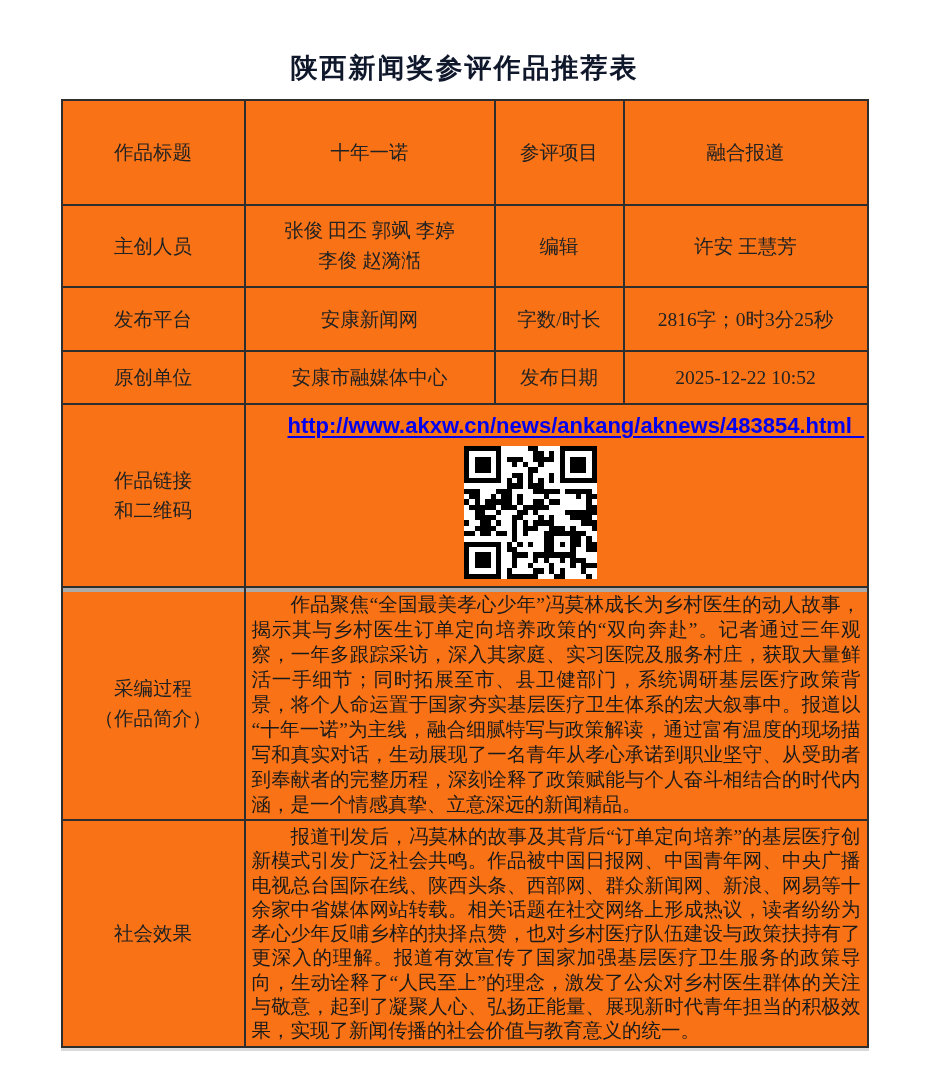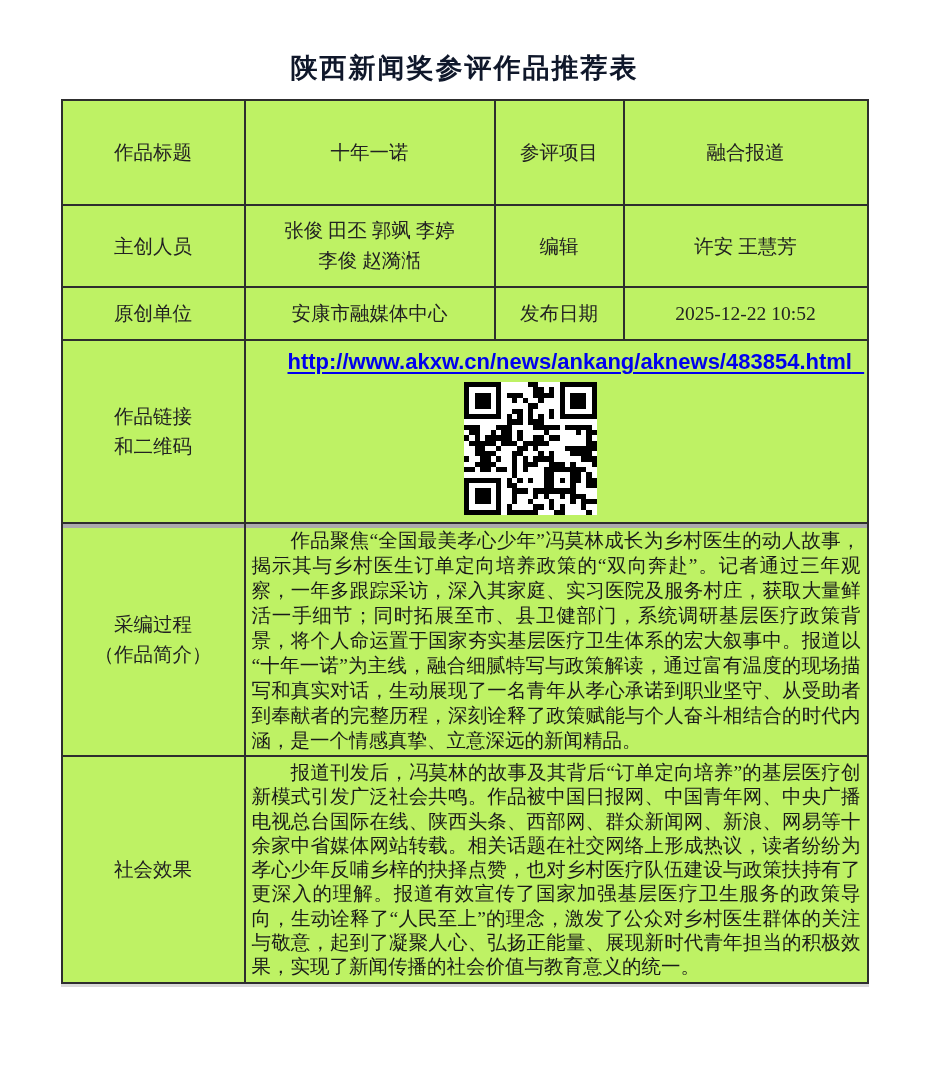--- a/index.html
+++ b/index.html
@@ -22,21 +22,21 @@
     margin:0 auto;
     border-collapse:collapse;
     table-layout:fixed;
     box-shadow:0 3px 0 rgba(150,150,150,0.35);
   }
   table.rec-table td{
     border:2px solid #2e2e2e;
     padding:2px 6px;
     font-size:19.5px;
     vertical-align:middle;
-    background:#bef264;
+    background:#f97316;
     overflow:hidden;
   }
   td.lbl{text-align:center;color:#222;}
   td.val{text-align:center;color:#222;}
   .two-line div{line-height:30px;}
   tr.r1 td{height:99px;}
   tr.r2 td{height:76px;}
   tr.r3 td{height:58px;}
   tr.r4 td{height:47px;}
   tr.r5 td{height:168px;vertical-align:top;}
@@ -101,20 +101,26 @@
   <tr class="r2">
     <td class="lbl">主创人员</td>
     <td class="val two-line">
       <div>张俊 田丕 郭飒 李婷</div>
       <div>李俊 赵漪湉</div>
     </td>
     <td class="lbl">编辑</td>
     <td class="val">许安 王慧芳</td>
   </tr>
 
+  <tr class="r3">
+    <td class="lbl">发布平台</td>
+    <td class="val">安康新闻网</td>
+    <td class="lbl">字数/时长</td>
+    <td class="val">2816字；0时3分25秒</td>
+  </tr>
 
   <tr class="r4">
     <td class="lbl">原创单位</td>
     <td class="val">安康市融媒体中心</td>
     <td class="lbl">发布日期</td>
     <td class="val">2025-12-22 10:52</td>
   </tr>
 
   <tr class="r5">
     <td class="lbl" style="vertical-align:middle;margin-left:14px;">

